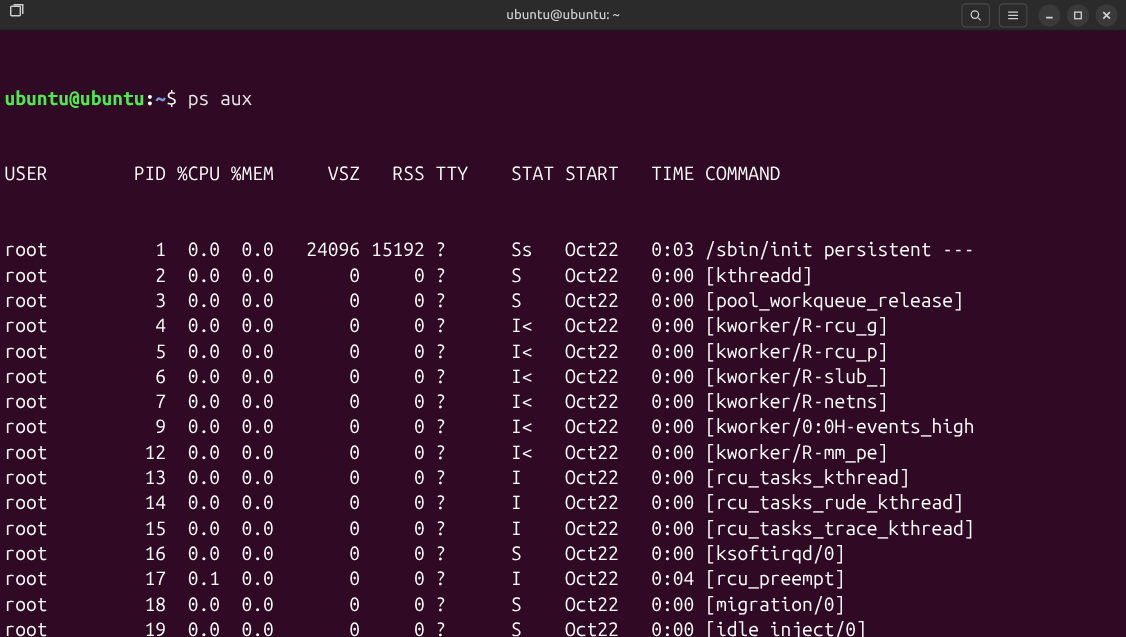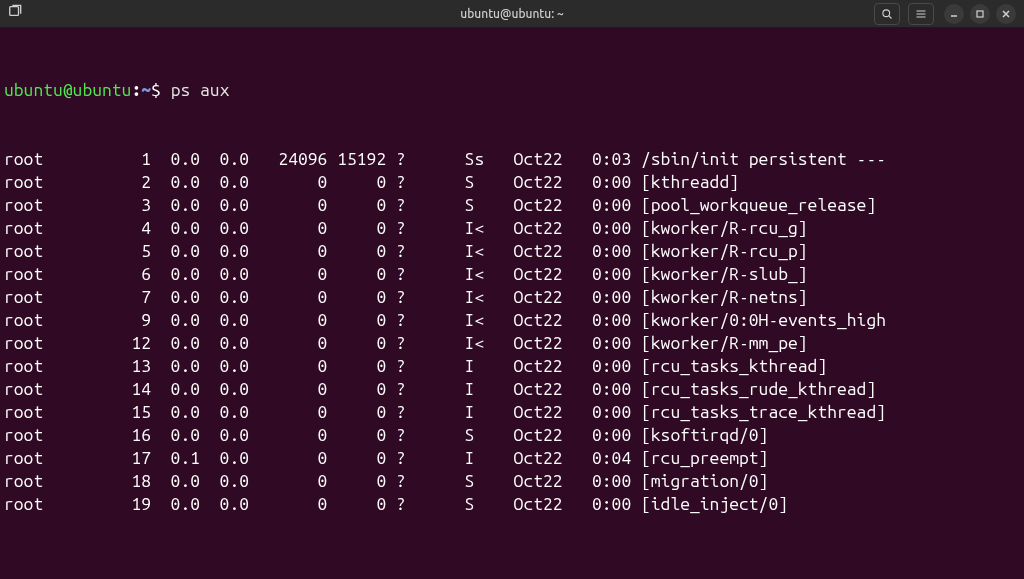--- a/index.html
+++ b/index.html
@@ -77,21 +77,21 @@
     display: flex;
     align-items: center;
     justify-content: center;
     margin-right: 4px;
   }
   .terminal {
     padding: 4px 4px 0 4px;
     white-space: pre;
     letter-spacing: 0px;
   }
-  .prompt-user { color: #4fe94f; font-weight: normal; margin-top: 28px; }
+  .prompt-user { color: #4fe94f; font-weight: bold; margin-top: 28px; }
   .prompt-colon { color: #ffffff; font-weight: bold; }
   .prompt-path { color: #7a9ae0; font-weight: bold; }
   .prompt-sym { color: #ffffff; }
   .cmd { color: #e5e5e5; }
   .row { display: block; height: 23px; }
   .newtab-icon svg { width: 14px; height: 14px; }
 </style>
 </head>
 <body>
 
@@ -130,14 +130,15 @@
     <span class="win-btn round">
       <svg viewBox="0 0 10 10" stroke="#d0d0d0" stroke-width="1.5">
           <path d="M2 2l6 6M8 2l-6 6"></path>
         </svg>
     </span>
   </div>
 </div>
 
 <div class="terminal">
   <span class="row"><span class="prompt-user">ubuntu@ubuntu</span><span class="prompt-colon">:</span><span class="prompt-path">~</span><span class="prompt-sym">$ </span><span class="cmd">ps aux</span></span>
+  <span class="row" id="ps-header">USER        PID %CPU %MEM     VSZ   RSS TTY    STAT START   TIME COMMAND</span>
   <div id="ps-body"><span class="row">root          1  0.0  0.0   24096 15192 ?      Ss   Oct22   0:03 /sbin/init persistent ---</span><span class="row">root          2  0.0  0.0       0     0 ?      S    Oct22   0:00 [kthreadd]</span><span class="row">root          3  0.0  0.0       0     0 ?      S    Oct22   0:00 [pool_workqueue_release]</span><span class="row">root          4  0.0  0.0       0     0 ?      I&lt;   Oct22   0:00 [kworker/R-rcu_g]</span><span class="row">root          5  0.0  0.0       0     0 ?      I&lt;   Oct22   0:00 [kworker/R-rcu_p]</span><span class="row">root          6  0.0  0.0       0     0 ?      I&lt;   Oct22   0:00 [kworker/R-slub_]</span><span class="row">root          7  0.0  0.0       0     0 ?      I&lt;   Oct22   0:00 [kworker/R-netns]</span><span class="row">root          9  0.0  0.0       0     0 ?      I&lt;   Oct22   0:00 [kworker/0:0H-events_high</span><span class="row">root         12  0.0  0.0       0     0 ?      I&lt;   Oct22   0:00 [kworker/R-mm_pe]</span><span class="row">root         13  0.0  0.0       0     0 ?      I    Oct22   0:00 [rcu_tasks_kthread]</span><span class="row">root         14  0.0  0.0       0     0 ?      I    Oct22   0:00 [rcu_tasks_rude_kthread]</span><span class="row">root         15  0.0  0.0       0     0 ?      I    Oct22   0:00 [rcu_tasks_trace_kthread]</span><span class="row">root         16  0.0  0.0       0     0 ?      S    Oct22   0:00 [ksoftirqd/0]</span><span class="row">root         17  0.1  0.0       0     0 ?      I    Oct22   0:04 [rcu_preempt]</span><span class="row">root         18  0.0  0.0       0     0 ?      S    Oct22   0:00 [migration/0]</span><span class="row">root         19  0.0  0.0       0     0 ?      S    Oct22   0:00 [idle_inject/0]</span></div>
 </div>
 
 </body></html>

